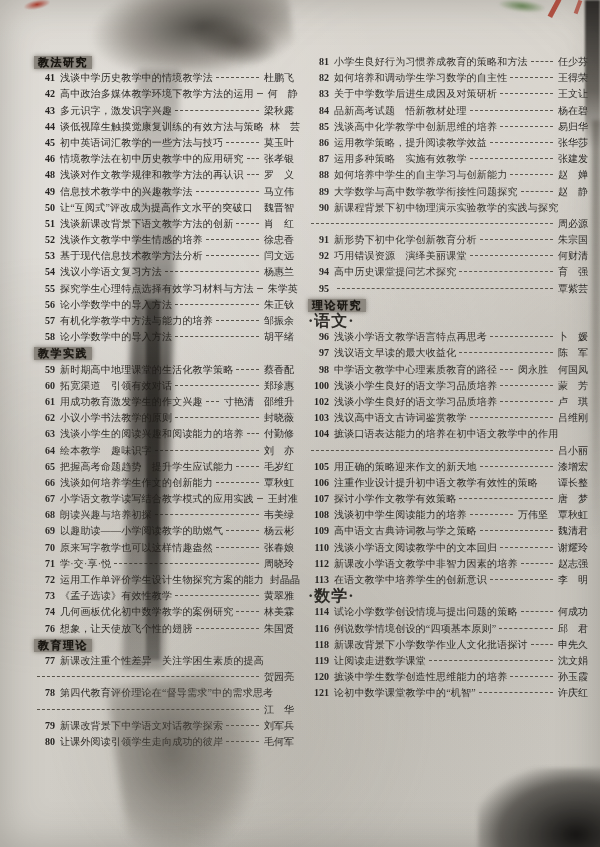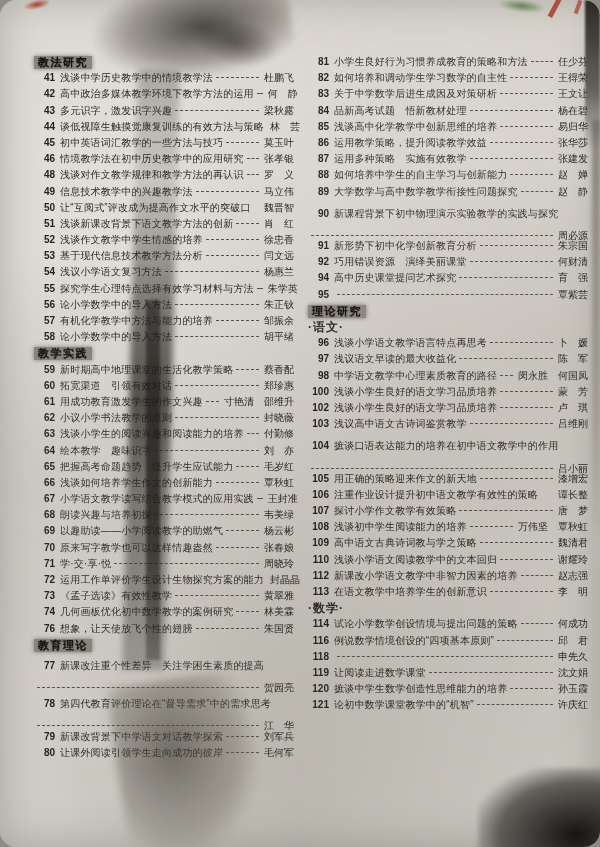--- a/index.html
+++ b/index.html
@@ -1,40 +1,39 @@
 <!DOCTYPE html>
 <html style="--mark-red: #a8392a; --mark-green: #5f7d4d;"><head>
 <meta charset="utf-8">
 <title>Document</title>
 <style>
   html,body{margin:0;padding:0;background:#8e8b86;}
   .page{
     position:relative;width:600px;height:847px;overflow:hidden;
-    font-family:Liberation Sans, sans-serif;color:#2b2925;
+    font-family:Liberation Serif, serif;color:#2b2925;
     background:
       radial-gradient(ellipse at 15% 25%, rgba(255,255,255,.28), transparent 45%),
       radial-gradient(ellipse at 85% 70%, rgba(125,120,110,.14), transparent 55%),
       radial-gradient(ellipse at 50% 95%, rgba(130,126,116,.18), transparent 60%),
       linear-gradient(#d9d5ce,#cfccc5);
     box-shadow:inset 0 0 40px rgba(90,86,78,.35);
-    border-radius:16px;
   }
   .cols{position:absolute;left:34px;top:54px;display:flex;gap:14px;}
   .col{width:260px;flex:none;}
   .col.right{width:280px;}
   .sec-h{
     display:block;width:max-content;height:13px;line-height:13px;margin:2px 0 1.2px;
     background:#8a857d;color:#16130e;font-weight:bold;font-size:11px;
     padding:0 4px;letter-spacing:1.5px;box-shadow:0 0 4px rgba(60,55,46,.55);
     text-shadow:0 0 1px rgba(20,18,14,.6);
   }
-  .sub-h{height:16.2px;line-height:16.2px;font-weight:bold;font-size:12px;letter-spacing:1px;}
+  .sub-h{height:16.2px;line-height:16.2px;font-weight:bold;font-size:16px;letter-spacing:1px;}
   .entry{display:flex;align-items:baseline;height:16.2px;line-height:16.2px;font-size:10px;white-space:nowrap;}
   .entry.wrap{display:block;height:32.4px;}
-  .entry.wrap .eline{display:flex;align-items:baseline;height:16.2px;line-height:16.2px;margin-top:6px;}
+  .entry.wrap .eline{display:flex;align-items:baseline;height:16.2px;line-height:16.2px;}
   .num{flex:none;width:21px;text-align:right;margin-right:5px;font-weight:bold;color:#242220;}
   .title{flex:none;letter-spacing:.2px;color:#2d2a26;}
   .leader{flex:1 1 auto;min-width:6px;margin:0 3px;border-bottom:1px dashed #565249;transform:translateY(-3px);}
   .spacer{flex:1 1 auto;min-width:4px;}
   .authors{flex:none;margin-left:2px;color:#272523;white-space:pre;}
   
   .stain{position:absolute;pointer-events:none;}
   .st-top{
     left:92px;top:-14px;width:200px;height:92px;filter:blur(3px);transform:rotate(-7deg);
     background:radial-gradient(ellipse at 55% 45%, rgba(38,35,30,.78), rgba(72,66,57,.4) 48%, transparent 72%);
@@ -532,20 +531,21 @@
           <span class="authors">何成功</span>
         </div>
         <div class="entry">
           <span class="num">116</span>
           <span class="title">例说数学情境创设的“四项基本原则”</span>
           <span class="leader"></span>
           <span class="authors">邱　君</span>
         </div>
         <div class="entry">
           <span class="num">118</span>
+          <span class="title">新课改背景下小学数学作业人文化批语探讨</span>
           <span class="leader"></span>
           <span class="authors">申先久</span>
         </div>
         <div class="entry">
           <span class="num">119</span>
           <span class="title">让阅读走进数学课堂</span>
           <span class="leader"></span>
           <span class="authors">沈文娟</span>
         </div>
         <div class="entry">

